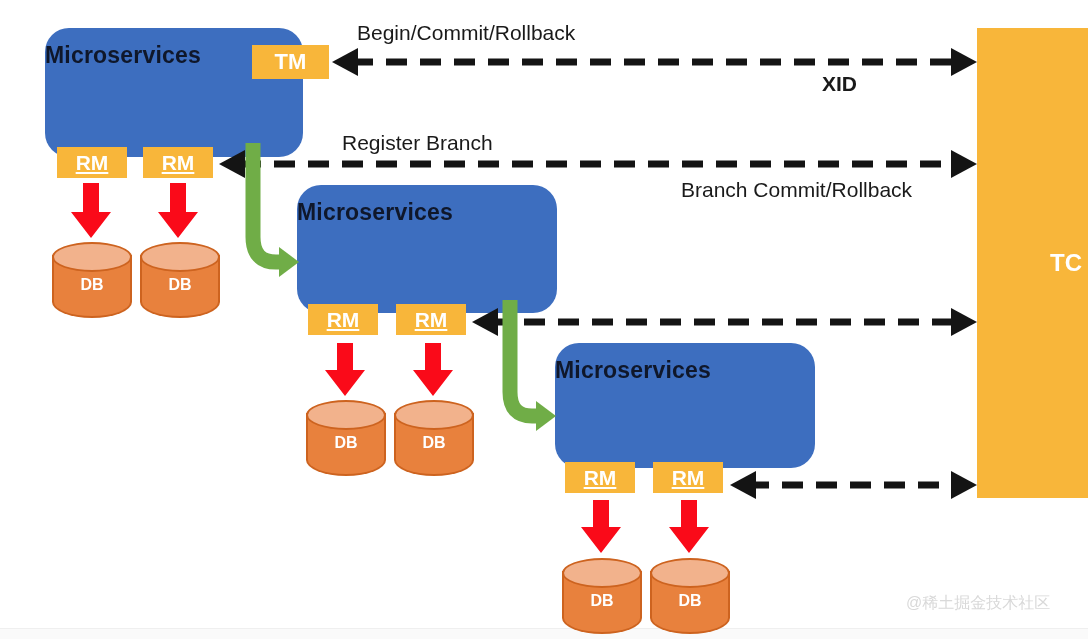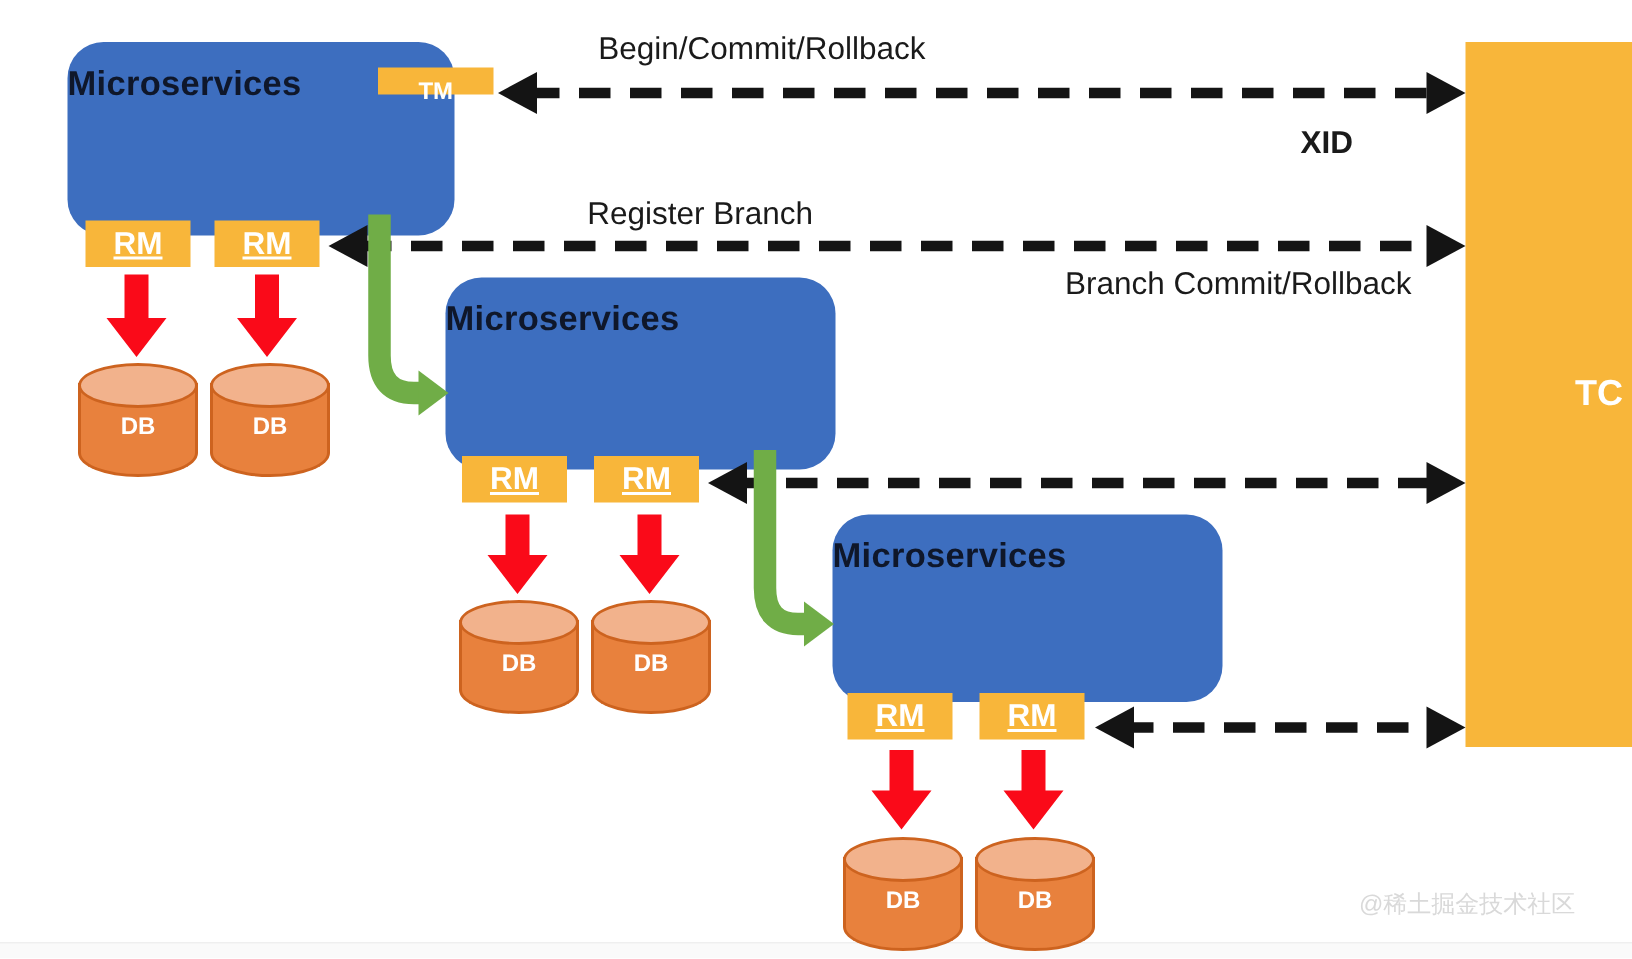--- a/index.html
+++ b/index.html
@@ -29,21 +29,21 @@
   }
   
   .tag {
     position: absolute;
     background: #F8B63A;
     color: #ffffff;
     font-weight: bold;
     text-align: center;
     z-index: 4;
   }
-  .tag.tm { width:77px; height:18px; line-height:34px; font-size:16px; }
+  .tag.tm { width:77px; height:34px; line-height:34px; font-size:22px; }
   .tag.rm { width:70px; height:31px; line-height:31px; font-size:21px;text-decoration:underline; }
   
   .tc {
     position: absolute;
     left: 977px; top: 28px; width: 114px; height: 470px;
     background: #F8B63A;
     display: flex; align-items: center; justify-content: center;
     color:#ffffff; font-weight:bold; font-size:24px;
     z-index: 2;
     padding-left: 32px;
@@ -61,24 +61,24 @@
     border-radius: 50%;
   }
   .db-label {
     position:absolute; left:0; right:0; top:36px;
     text-align:center; color:#ffffff; font-weight:bold; font-size:16px;
   }
   
   .arrow-layer { position:absolute; left:0; top:0; z-index:5; pointer-events:none; }
   
   .lbl {
-    position:absolute; color:#1A1A1A; font-size:21px; text-align:right; z-index:6;
+    position:absolute; color:#1A1A1A; font-size:21px; text-align:left; z-index:6;
     white-space: nowrap;
   }
-  .lbl.bold { font-weight: bold; margin-top: 12px; }
+  .lbl.bold { font-weight: bold; }
   .watermark {
     position:absolute; left:906px; top:593px;
     color:#D9D9D9; font-size:16px; z-index:6; white-space:nowrap;
   }
   .bottom-strip {
     position:absolute; left:0; top:628px; width:1088px; height:11px;
     background:#FAFAFA; border-top:1px solid #EFEFEF; z-index:1;
   }
 </style>
 </head>

